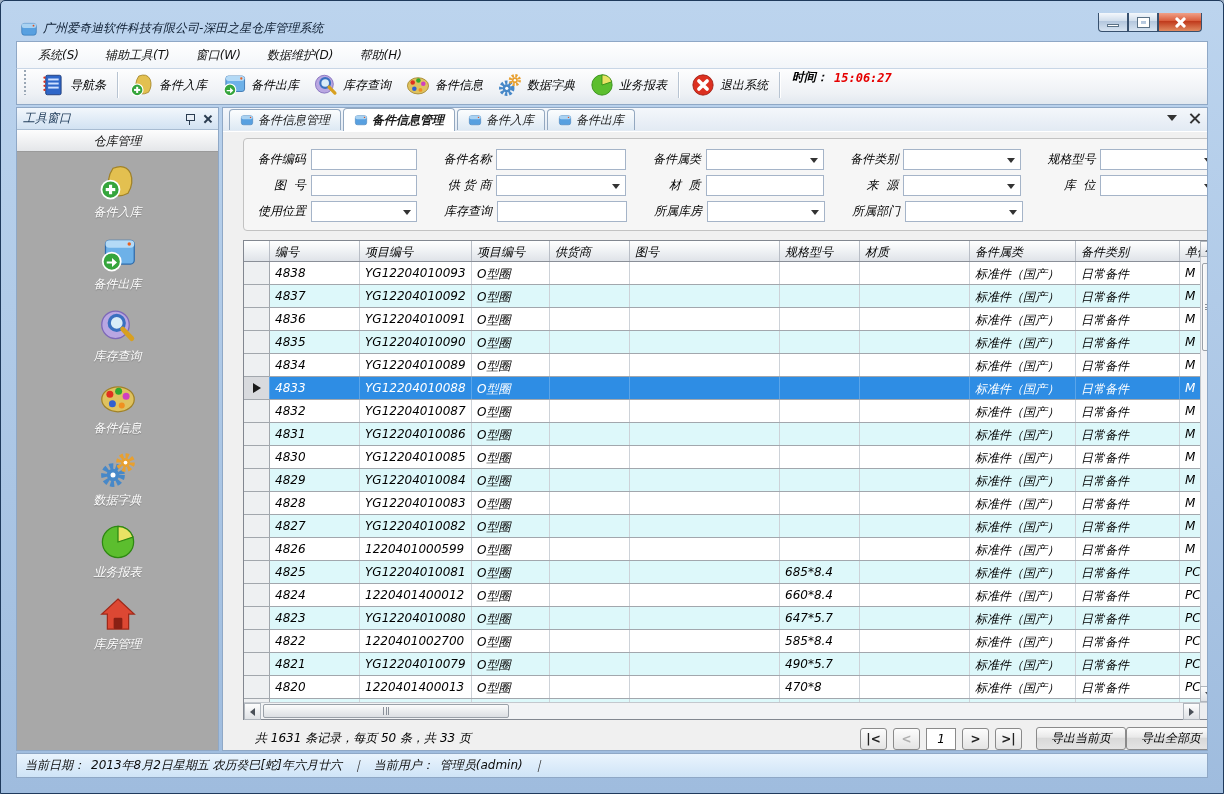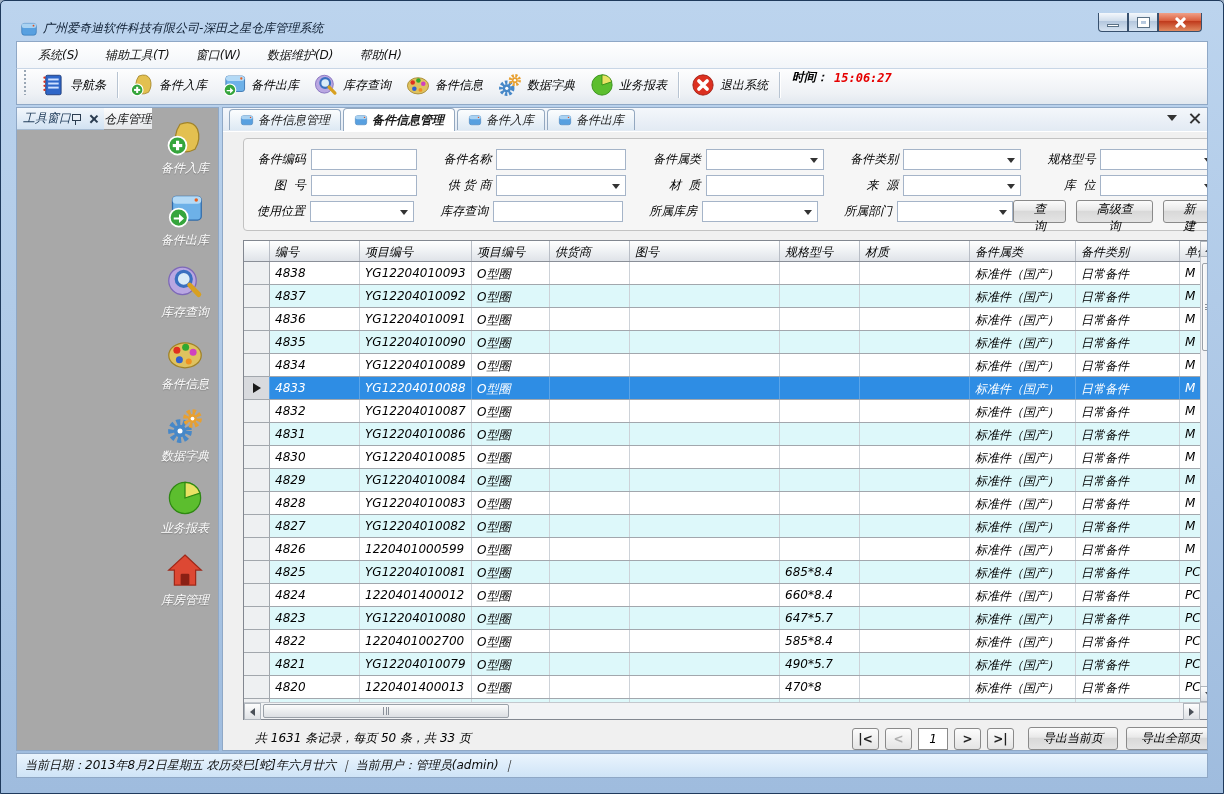--- a/index.html
+++ b/index.html
@@ -47,21 +47,21 @@
   .tool-btn .icon { width:26px; height:26px; display:inline-block; }
   .tool-btn .icon svg { width:100%; height:100%; }
   .tool-sep { width:1px; height:26px; background:#b8c4d2; margin:0 4px; box-shadow:1px 0 0 #fff; }
   .tool-time { display:flex; align-items:center; gap:6px; margin-left:8px; font-weight:bold; }
   .time-val { color:#e50000; font-family:"DejaVu Sans Mono","Liberation Mono",monospace; font-weight:bold; }
 
   
   .main { flex:1; display:flex; overflow:hidden; margin-top:2px; }
 
   
-  .sidebar { width:203px; display:flex; flex-direction:row; border:1px solid #8fa8c6; background:#a8a8a8; }
+  .sidebar { width:203px; display:flex; flex-direction:column; border:1px solid #8fa8c6; background:#a8a8a8; }
   .side-head { height:22px; background:linear-gradient(#f2f7fc,#d2e2f2);
     border-bottom:1px solid #a8bcd2; display:flex; align-items:center; padding:0 6px; color:#1d3a58; }
   .side-head-title { flex:1; }
   .side-head-icons { display:flex; gap:8px; align-items:center; }
   .pin-icon { width:10px; height:12px; position:relative; }
   .pin-icon::before { content:""; position:absolute; left:1px; top:1px; width:7px; height:5px;
     border:1px solid #2a3c50; background:#e8eef5; }
   .pin-icon::after { content:""; position:absolute; left:4px; top:7px; width:1px; height:5px; background:#2a3c50; }
   .x-icon { position:relative; width:9px; height:9px; }
   .x-icon::before,.x-icon::after { content:""; position:absolute; left:4px; top:0; width:1.5px; height:10px; background:#2a3c50; }
@@ -154,25 +154,25 @@
   .h-thumb .thumb-grip i { width:1px; height:8px; }
 
   
   .pagerbar { width:975px; margin-top:7px; display:flex; align-items:center; }
   .summary { margin-left:12px; color:#000; }
   .pager-controls { margin-left:auto; display:flex; gap:6px; align-items:center; }
   .pg-btn { width:27px; height:22px; font:inherit; font-weight:bold; color:#222;
     background:linear-gradient(#fcfcfc,#e4e4e4); border:1px solid #8a8a8a; border-radius:3px; }
   .pg-btn.disabled { color:#b0b0b0; }
   .pg-input { width:30px; height:22px; border:1px solid #8a8a8a; text-align:center; font:inherit; }
-  .export-btns { display:flex; gap:8px; margin-left:14px; margin-right:2px; }
+  .export-btns { display:flex; margin-left:14px; margin-right:2px; }
 
   
   .statusbar { height:25px; margin-top:2px; background:linear-gradient(#eaf4fd,#cfe4f7);
-    border:1px solid #8fa8c6; display:flex; align-items:center; padding:0 8px; color:#0a0a0a; gap:0; }
+    border:1px solid #8fa8c6; display:flex; align-items:center; padding:0 8px; color:#0a0a0a; gap:6px; }
   .statusbar .sep { margin:0 4px; color:#333; }
 </style>
 </head>
 <body>
 
 <div class="window">
 
   <div class="titlebar">
     <span class="app-icon">
       <svg viewBox="0 0 32 32">
@@ -478,25 +478,20 @@
               <div class="select f-ctl w2">
                 <span class="sel-val"></span>
                 <span class="sel-arrow"></span>
               </div>
               <span class="gap"></span>
               <span class="f-label">所属部门</span>
               <div class="select f-ctl w3">
                 <span class="sel-val"></span>
                 <span class="sel-arrow"></span>
               </div>
-              <div class="form-btns">
-                <button class="btn">查询</button>
-                <button class="btn">高级查询</button>
-                <button class="btn">新建</button>
-              </div>
             </div>
           </div>
 
         <div class="grid">
           <div class="grid-main">
             <div class="grid-cols">
               <div class="grid-header" id="grid-header">
                   <div class="hcell c0"></div>
                   <div class="hcell c1">编号</div>
                   <div class="hcell c2">项目编号</div>

